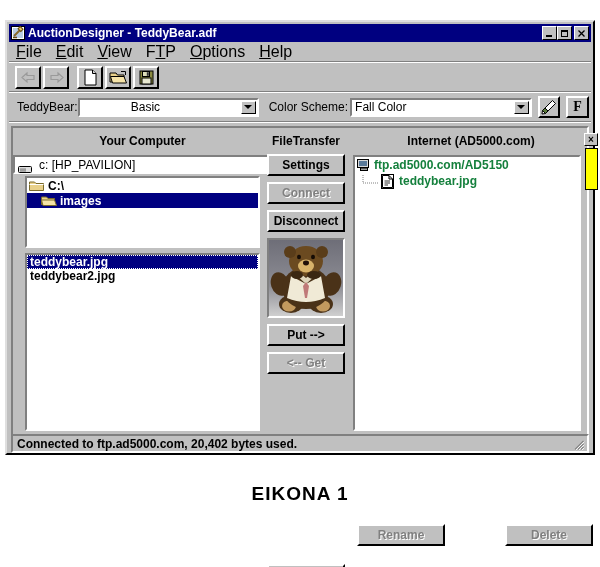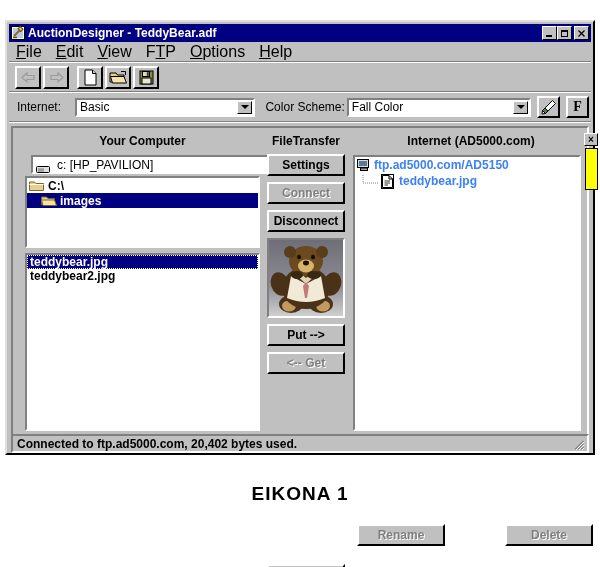--- a/index.html
+++ b/index.html
@@ -103,21 +103,21 @@
     position:absolute;left:4px;top:104px;width:578px;height:325px;
     background:#c0c0c0;box-sizing:border-box;
     border-top:2px solid #808080;border-left:2px solid #808080;
     border-right:2px solid #ffffff;border-bottom:2px solid #ffffff;
   }
   .panel-title{
     position:absolute;font-size:12px;font-weight:bold;color:#000;text-align:center;white-space:nowrap;
   }
 
   
-  #drive-combo{position:absolute;left:18px;top:27px;width:275px;height:19px;}
+  #drive-combo{position:absolute;left:0;top:27px;width:275px;height:19px;}
   .drive-ico{width:14px;height:10px;margin-left:3px;margin-right:4px;flex:0 0 auto;position:relative;}
   #folder-tree{position:absolute;left:12px;top:48px;width:235px;height:72px;}
   #file-list{position:absolute;left:12px;top:125px;width:235px;height:178px;}
   .tree-row{height:15px;display:flex;align-items:center;padding-left:2px;font-size:12px;color:#000;font-weight:bold;white-space:nowrap;}
   .tree-row.sel{background:#000080;color:#ffffff;}
   .fld{width:16px;height:12px;margin-right:3px;flex:0 0 auto;position:relative;}
   .list-row{height:14px;display:flex;align-items:center;padding-left:3px;font-size:12px;color:#000;font-weight:bold;white-space:nowrap;}
   .list-row.sel{background:#000080;color:#ffffff;outline:1px dotted #ffffff;outline-offset:-1px;}
 
   
@@ -125,21 +125,21 @@
   .mbtn{width:78px;height:22px;margin-bottom:6px;font-size:12px;}
   #bear-box{
     width:78px;height:80px;margin-bottom:6px;box-sizing:border-box;
     border-top:2px solid #808080;border-left:2px solid #808080;
     border-right:2px solid #ffffff;border-bottom:2px solid #ffffff;
     background:#8a8a90;overflow:hidden;position:relative;
   }
 
   
   #ftp-tree{position:absolute;left:340px;top:27px;width:228px;height:276px;}
-  .rtree-row{height:16px;display:flex;align-items:center;font-size:12px;font-weight:bold;color:#3b82f6;white-space:nowrap;}
+  .rtree-row{height:16px;display:flex;align-items:center;font-size:12px;font-weight:bold;color:#15803d;white-space:nowrap;}
   .pc-ico{width:13px;height:12px;margin-left:2px;margin-right:4px;flex:0 0 auto;position:relative;}
   .doc-ico{width:11px;height:13px;margin-right:5px;flex:0 0 auto;position:relative;background:#fff;border:1px solid #000;}
   .dotline{width:20px;height:13px;margin-left:5px;margin-right:1px;flex:0 0 auto;position:relative;}
 
   #close-x{
     position:absolute;left:571px;top:5px;width:14px;height:13px;background:#c0c0c0;
     border-top:1px solid #ffffff;border-left:1px solid #ffffff;
     border-right:1px solid #000000;border-bottom:1px solid #000000;
     display:flex;align-items:center;justify-content:center;font-size:10px;font-weight:bold;color:#000;
     box-sizing:border-box;
@@ -243,22 +243,22 @@
         <rect x="1" y="1" width="13" height="13" fill="#8a8a40" stroke="#000000"></rect>
         <rect x="3.5" y="1.5" width="7" height="5" fill="#dedebb" stroke="#000000"></rect>
         <rect x="7.8" y="2.2" width="2" height="3.6" fill="#333"></rect>
         <rect x="3" y="8" width="9" height="6" fill="#e8e8d0" stroke="#000000"></rect>
       </svg>
     </span>
   </div>
   <div id="toolbar-sep"></div>
 
   <div id="template-row">
-    <span class="lbl" style="margin-left:8px;">Internet:</span>
-    <span class="combo" style="width:190px;margin-left:14px;">
+    <span class="lbl" style="margin-left:8px;">TeddyBear:</span>
+    <span class="combo" style="width:190px;margin-left:0;padding-left:48px;">
       <span class="ctext">Basic</span>
       <span class="arrow">
           <span class="tri-d"></span>
         </span>
     </span>
     <span class="lbl" style="margin-left:10px;">Color Scheme:</span>
     <span class="combo" style="width:194px;margin-left:2px;">
       <span class="ctext">Fall Color</span>
       <span class="arrow">
           <span class="tri-d"></span>

